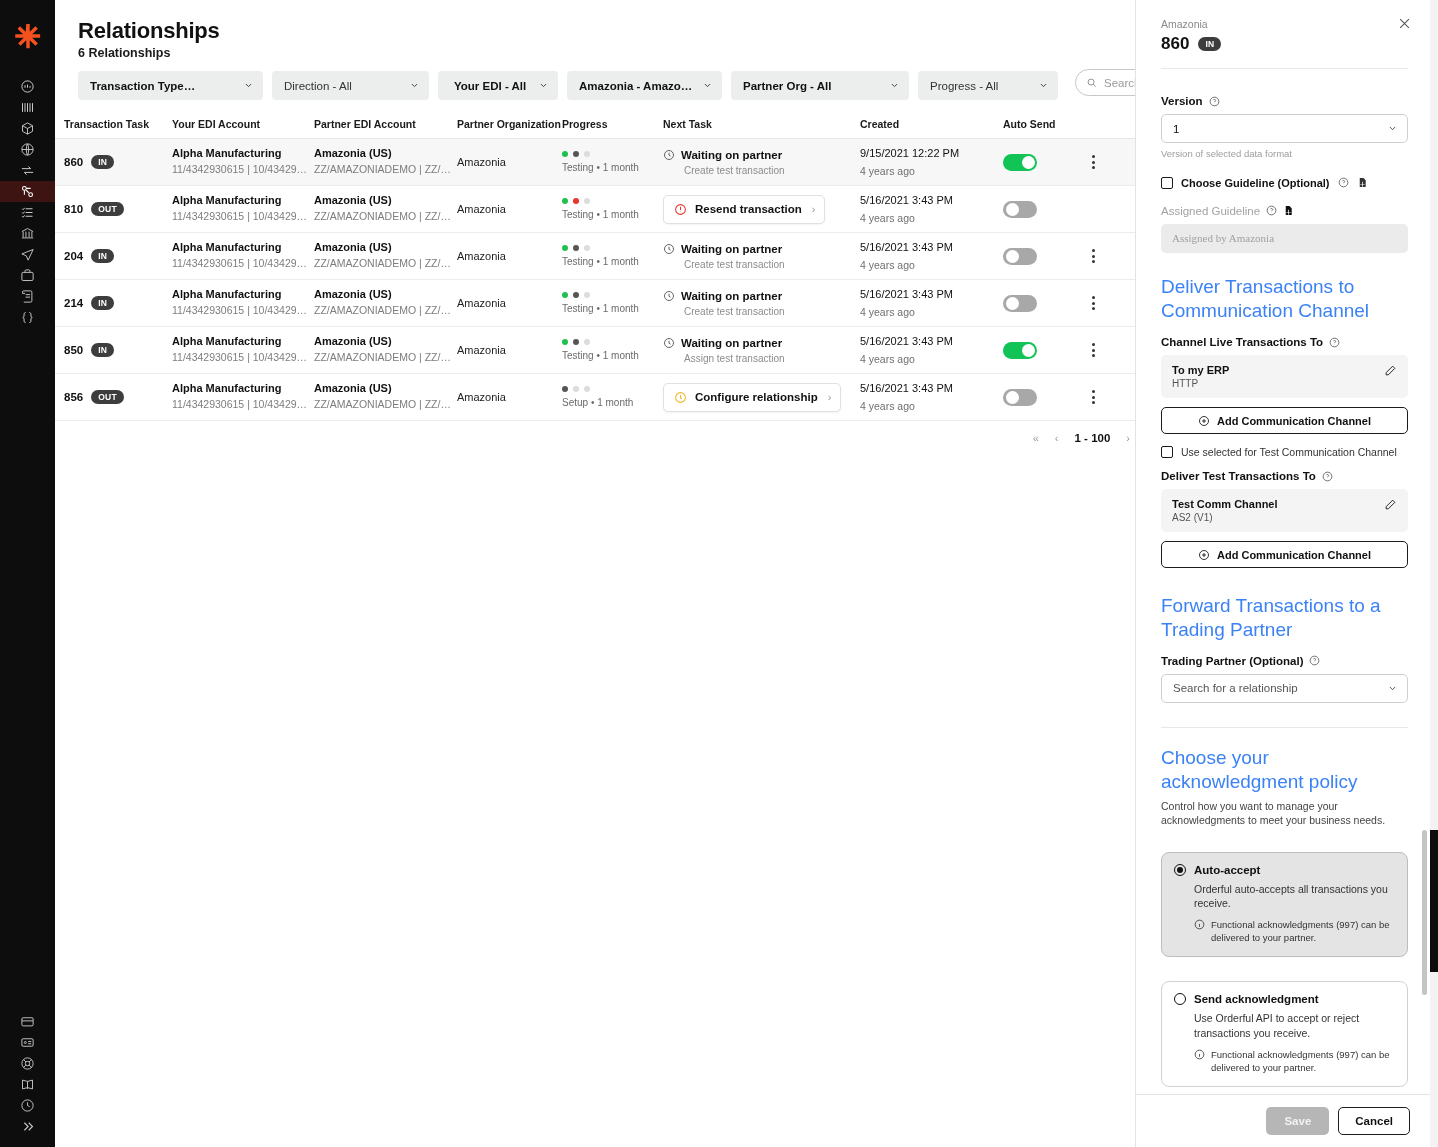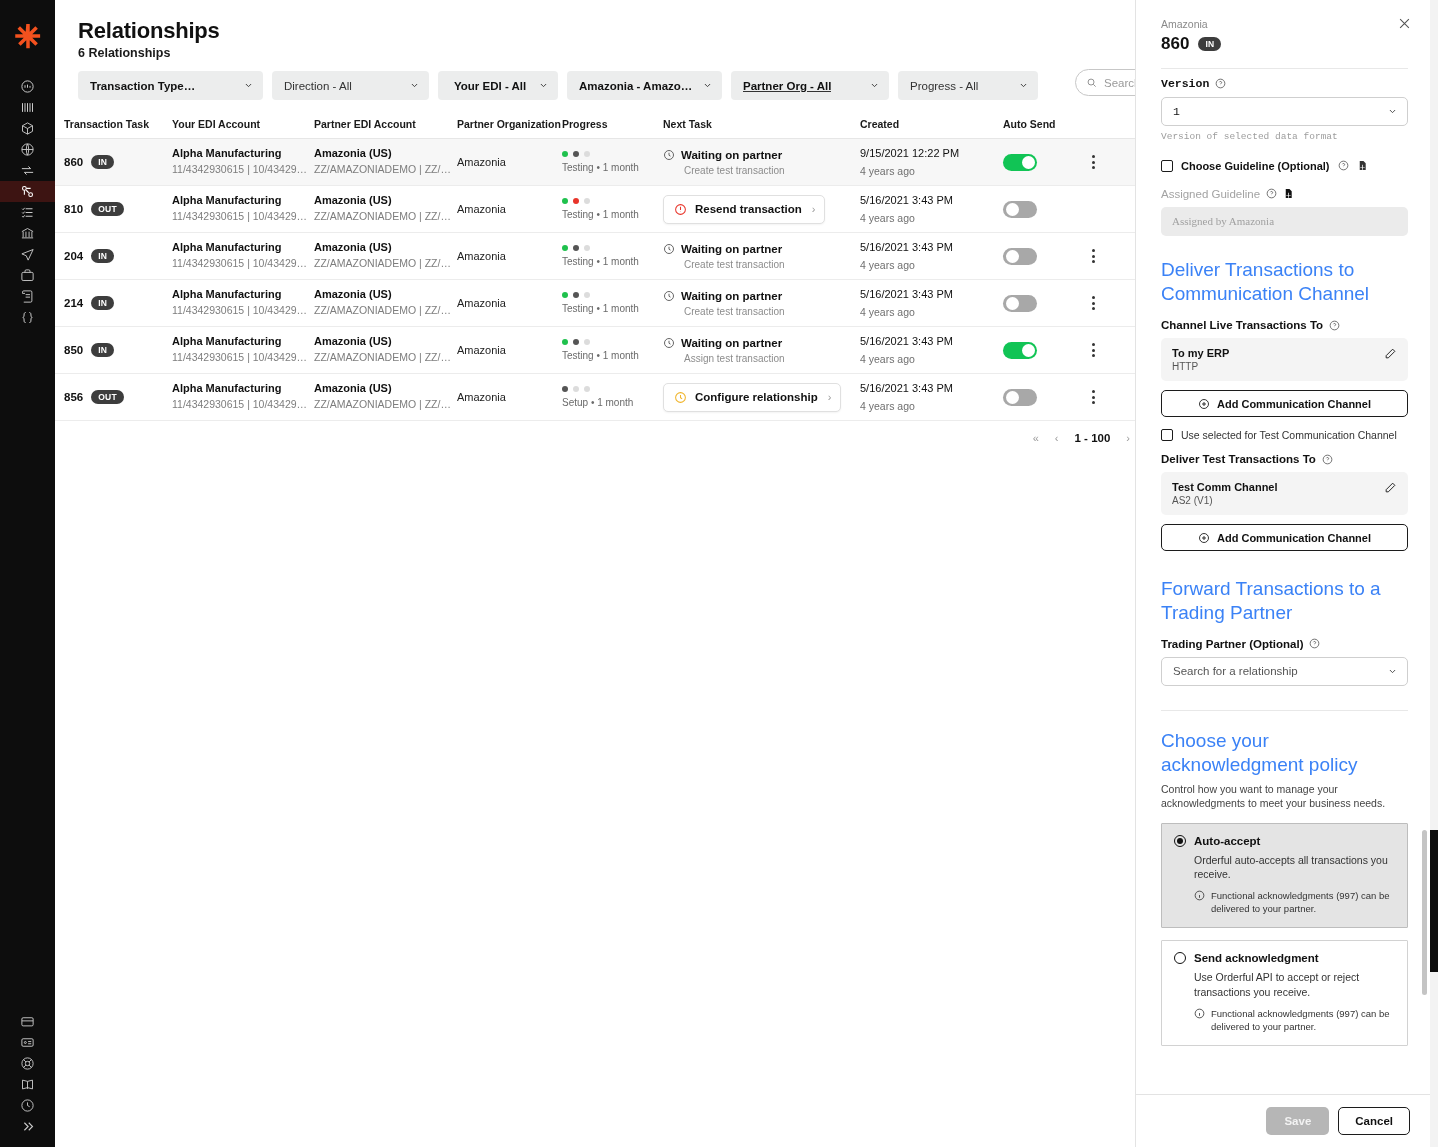--- a/index.html
+++ b/index.html
@@ -51,21 +51,21 @@
   
   .filters { display: flex; gap: 9px; padding: 11px 0 0 23px; align-items: center; }
   .filter {
     background: #eceded; border: none; border-radius: 4px; height: 29px;
     display: flex; align-items: center; justify-content: space-between;
     padding: 0 10px 0 12px; font-size: 11.5px; color: #333;
     cursor: pointer; position: relative;
   }
   .filter.w1 { width: 185px; gap: 41px; } .filter.w2 { width: 157px; }
   .filter.w3 { width: 120px; padding-left: 16px; } .filter.w4 { width: 155px; }
-  .filter.w5 { width: 158px; text-decoration: underline; } .filter.w6 { width: 140px; }
+  .filter.w5 { width: 178px; } .filter.w6 { width: 140px; }
   .filter .ftxt { white-space: nowrap; overflow: hidden; text-overflow: ellipsis; }
   .filter.bold .ftxt { font-weight: bold; color: #111; }
   .chev { width: 9px; height: 9px; flex: 0 0 9px; margin-left: 6px; }
 
   .searchwrap { position: absolute; top: 69px; right: 28px; width: 335px; }
   .searchbox {
     width: 100%; height: 27px; border: 1px solid #c7c7c7; border-radius: 14px;
     display:flex; align-items:center; padding: 0 10px; background:#fff;
   }
   .searchbox svg { width: 11px; height: 11px; color:#8a8a8a; flex:0 0 11px; }
@@ -182,21 +182,21 @@
   .card-ro .ed { width: 13px; height: 13px; color: #222; cursor: pointer; }
 
   .btn-outline {
     margin-top: 9px; width: 100%; border: 1px solid #1c1c1c; border-radius: 5px; background: #fff;
     height: 27px; display: flex; align-items: center; justify-content: center; gap: 7px;
     font-size: 11px; font-weight: bold; color: #111; cursor: pointer;
   }
   .btn-outline svg { width: 12px; height: 12px; }
 
   .radio-card {
-    margin-top: 12px; border: 1px solid #d2d2d2; border-radius: 1px; padding: 11px 12px 12px 12px;
+    margin-top: 24px; border: 1px solid #d2d2d2; border-radius: 8px; padding: 11px 12px 12px 12px;
     cursor: pointer;
   }
   .radio-card.selected { background: #e4e4e4; border-color: #bdbdbd; }
   .rc-head { display: flex; align-items: center; gap: 8px; }
   .radio { width: 12px; height: 12px; border-radius: 50%; border: 1.8px solid #111; flex:0 0 12px;
     display: flex; align-items: center; justify-content: center; }
   .radio.on::after { content: ""; width: 6px; height: 6px; border-radius: 50%; background: #111; }
   .rc-title { font-size: 11.5px; font-weight: bold; color: #111; }
   .rc-desc { font-size: 10.5px; color: #333; margin: 6px 0 0 20px; line-height: 1.4; }
   .rc-note { display: flex; gap: 6px; margin: 7px 0 0 20px; }
@@ -726,21 +726,21 @@
       </svg>
 
     <div class="panel-org">Amazonia</div>
     <div class="panel-title-row">
       <div class="panel-title">860</div>
       <div class="badge">IN</div>
     </div>
     <div class="hr"></div>
 
 
-    <div style="margin-top:8px;font-family:Liberation Mono, monospace;">
+    <div style="margin-top:26px;">
       <div class="lbl-b">
         <span>Version</span>
         <svg class="help" viewBox="0 0 24 24" fill="none" stroke="currentColor" stroke-width="1.8">
             <circle cx="12" cy="12" r="9.5"></circle>
             <path d="M9.5 9.2a2.6 2.6 0 015 .8c0 1.7-2.5 2-2.5 3.6M12 17.2v.2"></path>
           </svg>
       </div>
       <div class="select">
         <span>1</span>
         <svg class="chev" viewBox="0 0 24 24" fill="none" stroke="#333" stroke-width="2.2">

